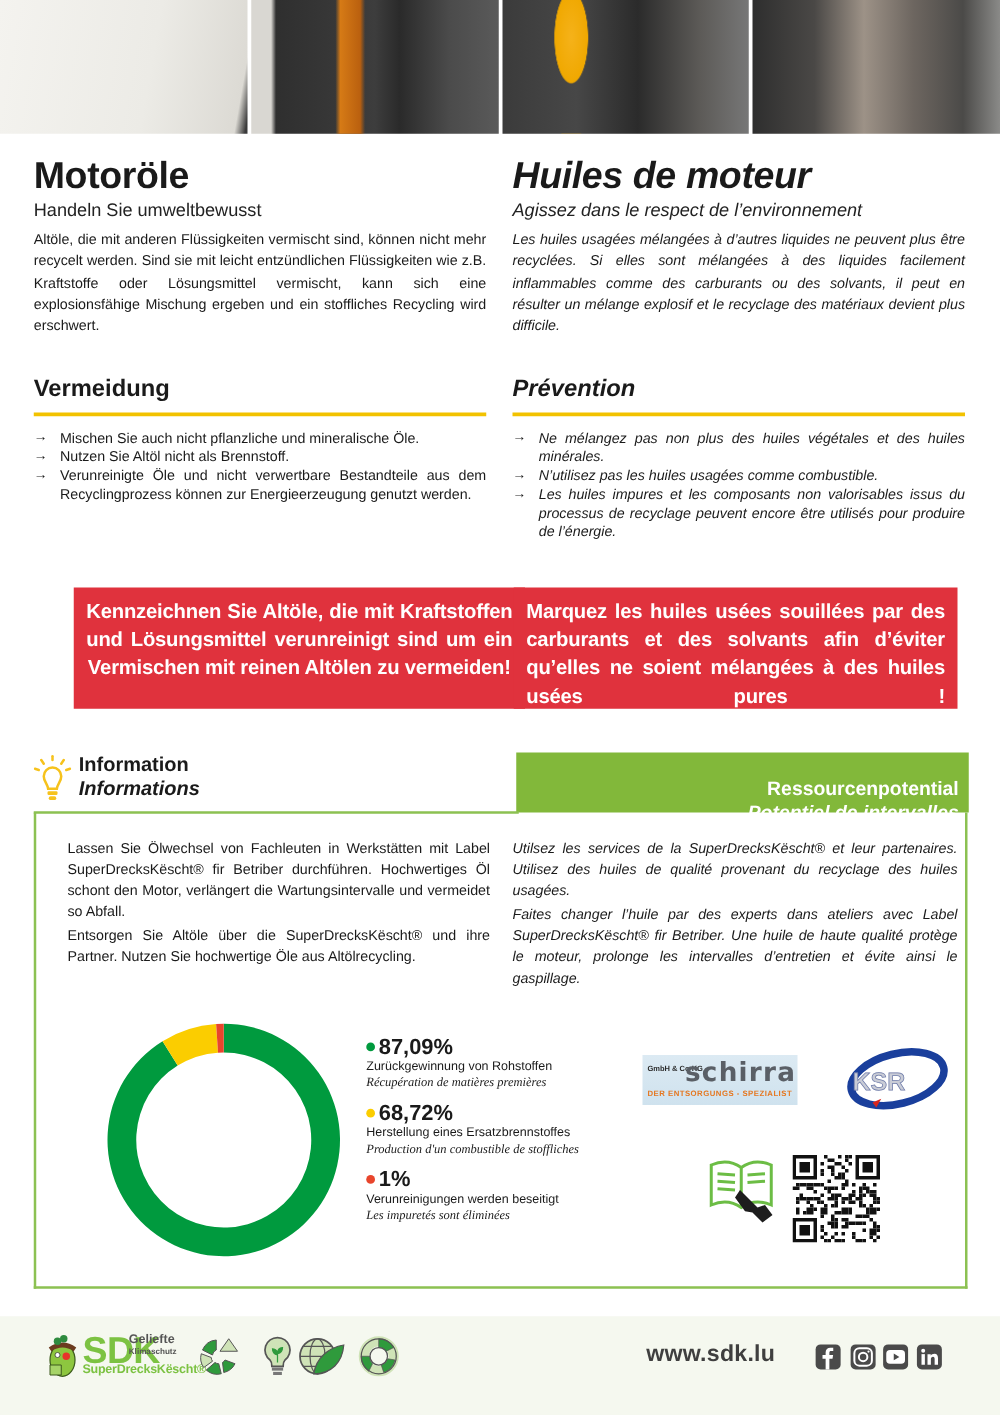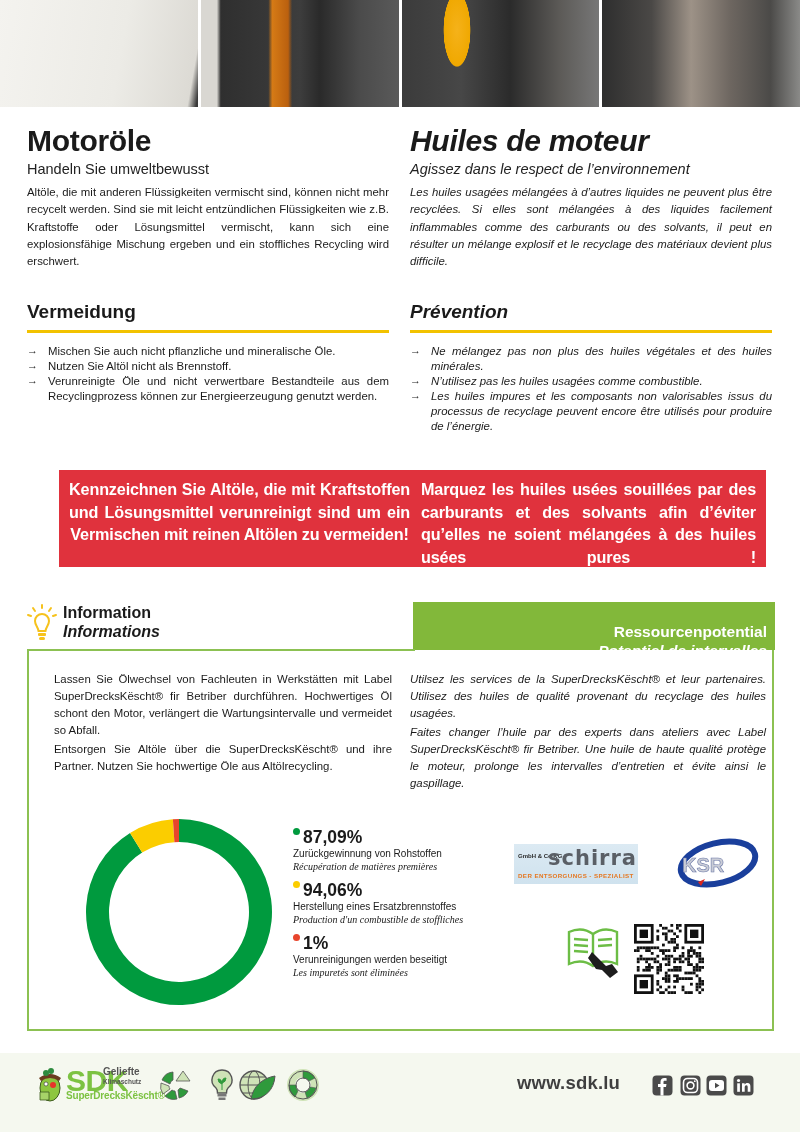--- a/index.html
+++ b/index.html
@@ -55,21 +55,21 @@
 
   .info-text { position: absolute; top: 671px; width: 362px; font-size: 11.4px; line-height: 17px; text-align: justify; }
   .info-text p + p { margin-top: 2px; }
   .info-de { left: 54px; width: 338px; }
   .info-fr { left: 410px; width: 356px; }
 
   
   .donut { position: absolute; left: 84px; top: 817px; width: 190px; height: 190px; }
   .legend { position: absolute; left: 293px; top: 828px; width: 215px; }
   .leg-item { margin-bottom: 8px; }
-  .leg-val { font-size: 17.5px; font-weight: bold; line-height: 19px; display: flex; }
+  .leg-val { font-size: 17.5px; font-weight: bold; line-height: 19px; display: flex; align-items: center; }
   .dot { display: inline-block; width: 7px; height: 7px; border-radius: 50%; margin-right: 3px; }
   .leg-de, .leg-fr { font-size: 10px; line-height: 13px; color: #1a1a1a; }
   .leg-fr { font-style: italic; font-family: Liberation Serif, serif; }
 
   
   .logo-schirra { position: absolute; left: 514px; top: 844px; width: 124px; height: 40px;
                   background: linear-gradient(180deg, #dceaf3 0%, #cfe2ee 100%); overflow: hidden; }
   .schirra-small { position: absolute; left: 4px; top: 9px; font-size: 6px; color: #2b2b2b; font-weight: bold; }
   .schirra-name { position: absolute; left: 34px; top: 2px; font-size: 21px; color: #5a5f66; font-weight: bold; letter-spacing: 1px; font-family: "DejaVu Sans", sans-serif; }
   .schirra-tag { position: absolute; left: 4px; top: 28px; font-size: 6.2px; color: #e57822; font-weight: bold; letter-spacing: 0.4px; }
@@ -175,21 +175,21 @@
     <div class="leg-val">
         <span class="dot" style="background:#009a3e"></span>
         <span>87,09%</span>
       </div>
     <div class="leg-de">Zurückgewinnung von Rohstoffen</div>
     <div class="leg-fr">Récupération de matières premières</div>
   </div>
   <div class="leg-item">
     <div class="leg-val">
         <span class="dot" style="background:#fbcd00"></span>
-        <span>94,06%</span>
+        <span>68,72%</span>
       </div>
     <div class="leg-de">Herstellung eines Ersatzbrennstoffes</div>
     <div class="leg-fr">Production d'un combustible de stoffliches</div>
   </div>
   <div class="leg-item">
     <div class="leg-val">
         <span class="dot" style="background:#e8452c"></span>
         <span>1%</span>
       </div>
     <div class="leg-de">Verunreinigungen werden beseitigt</div>

